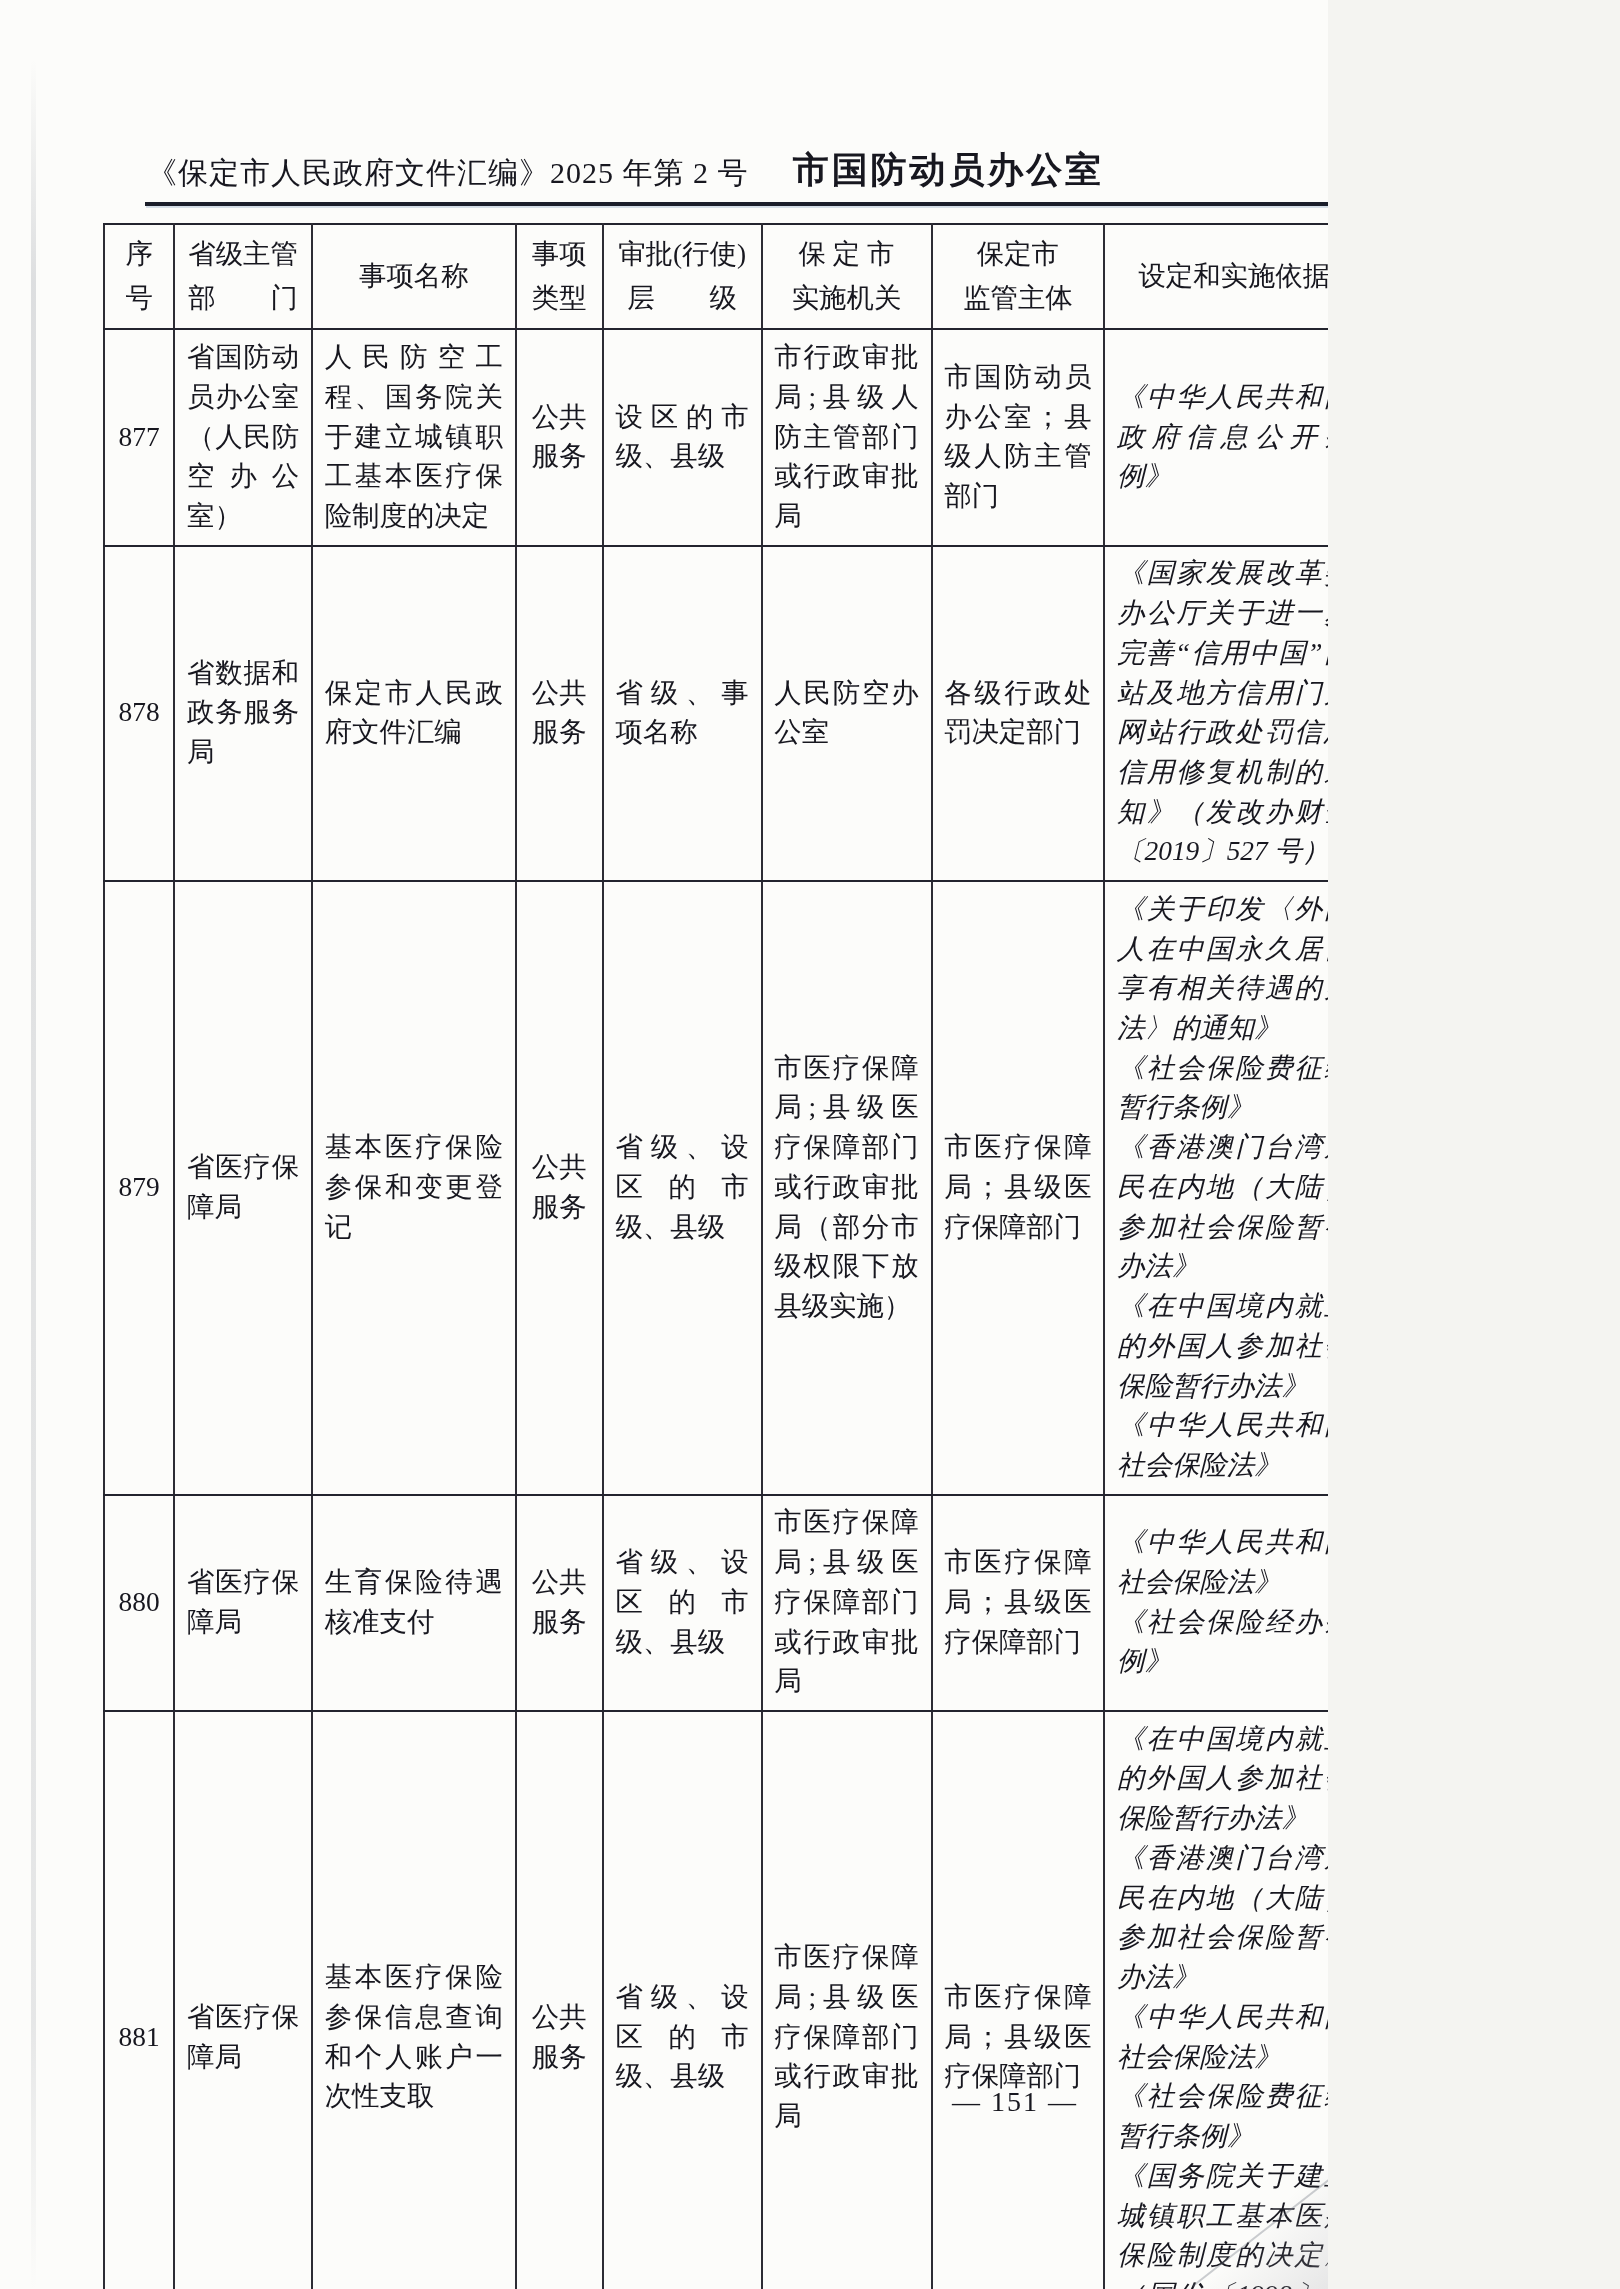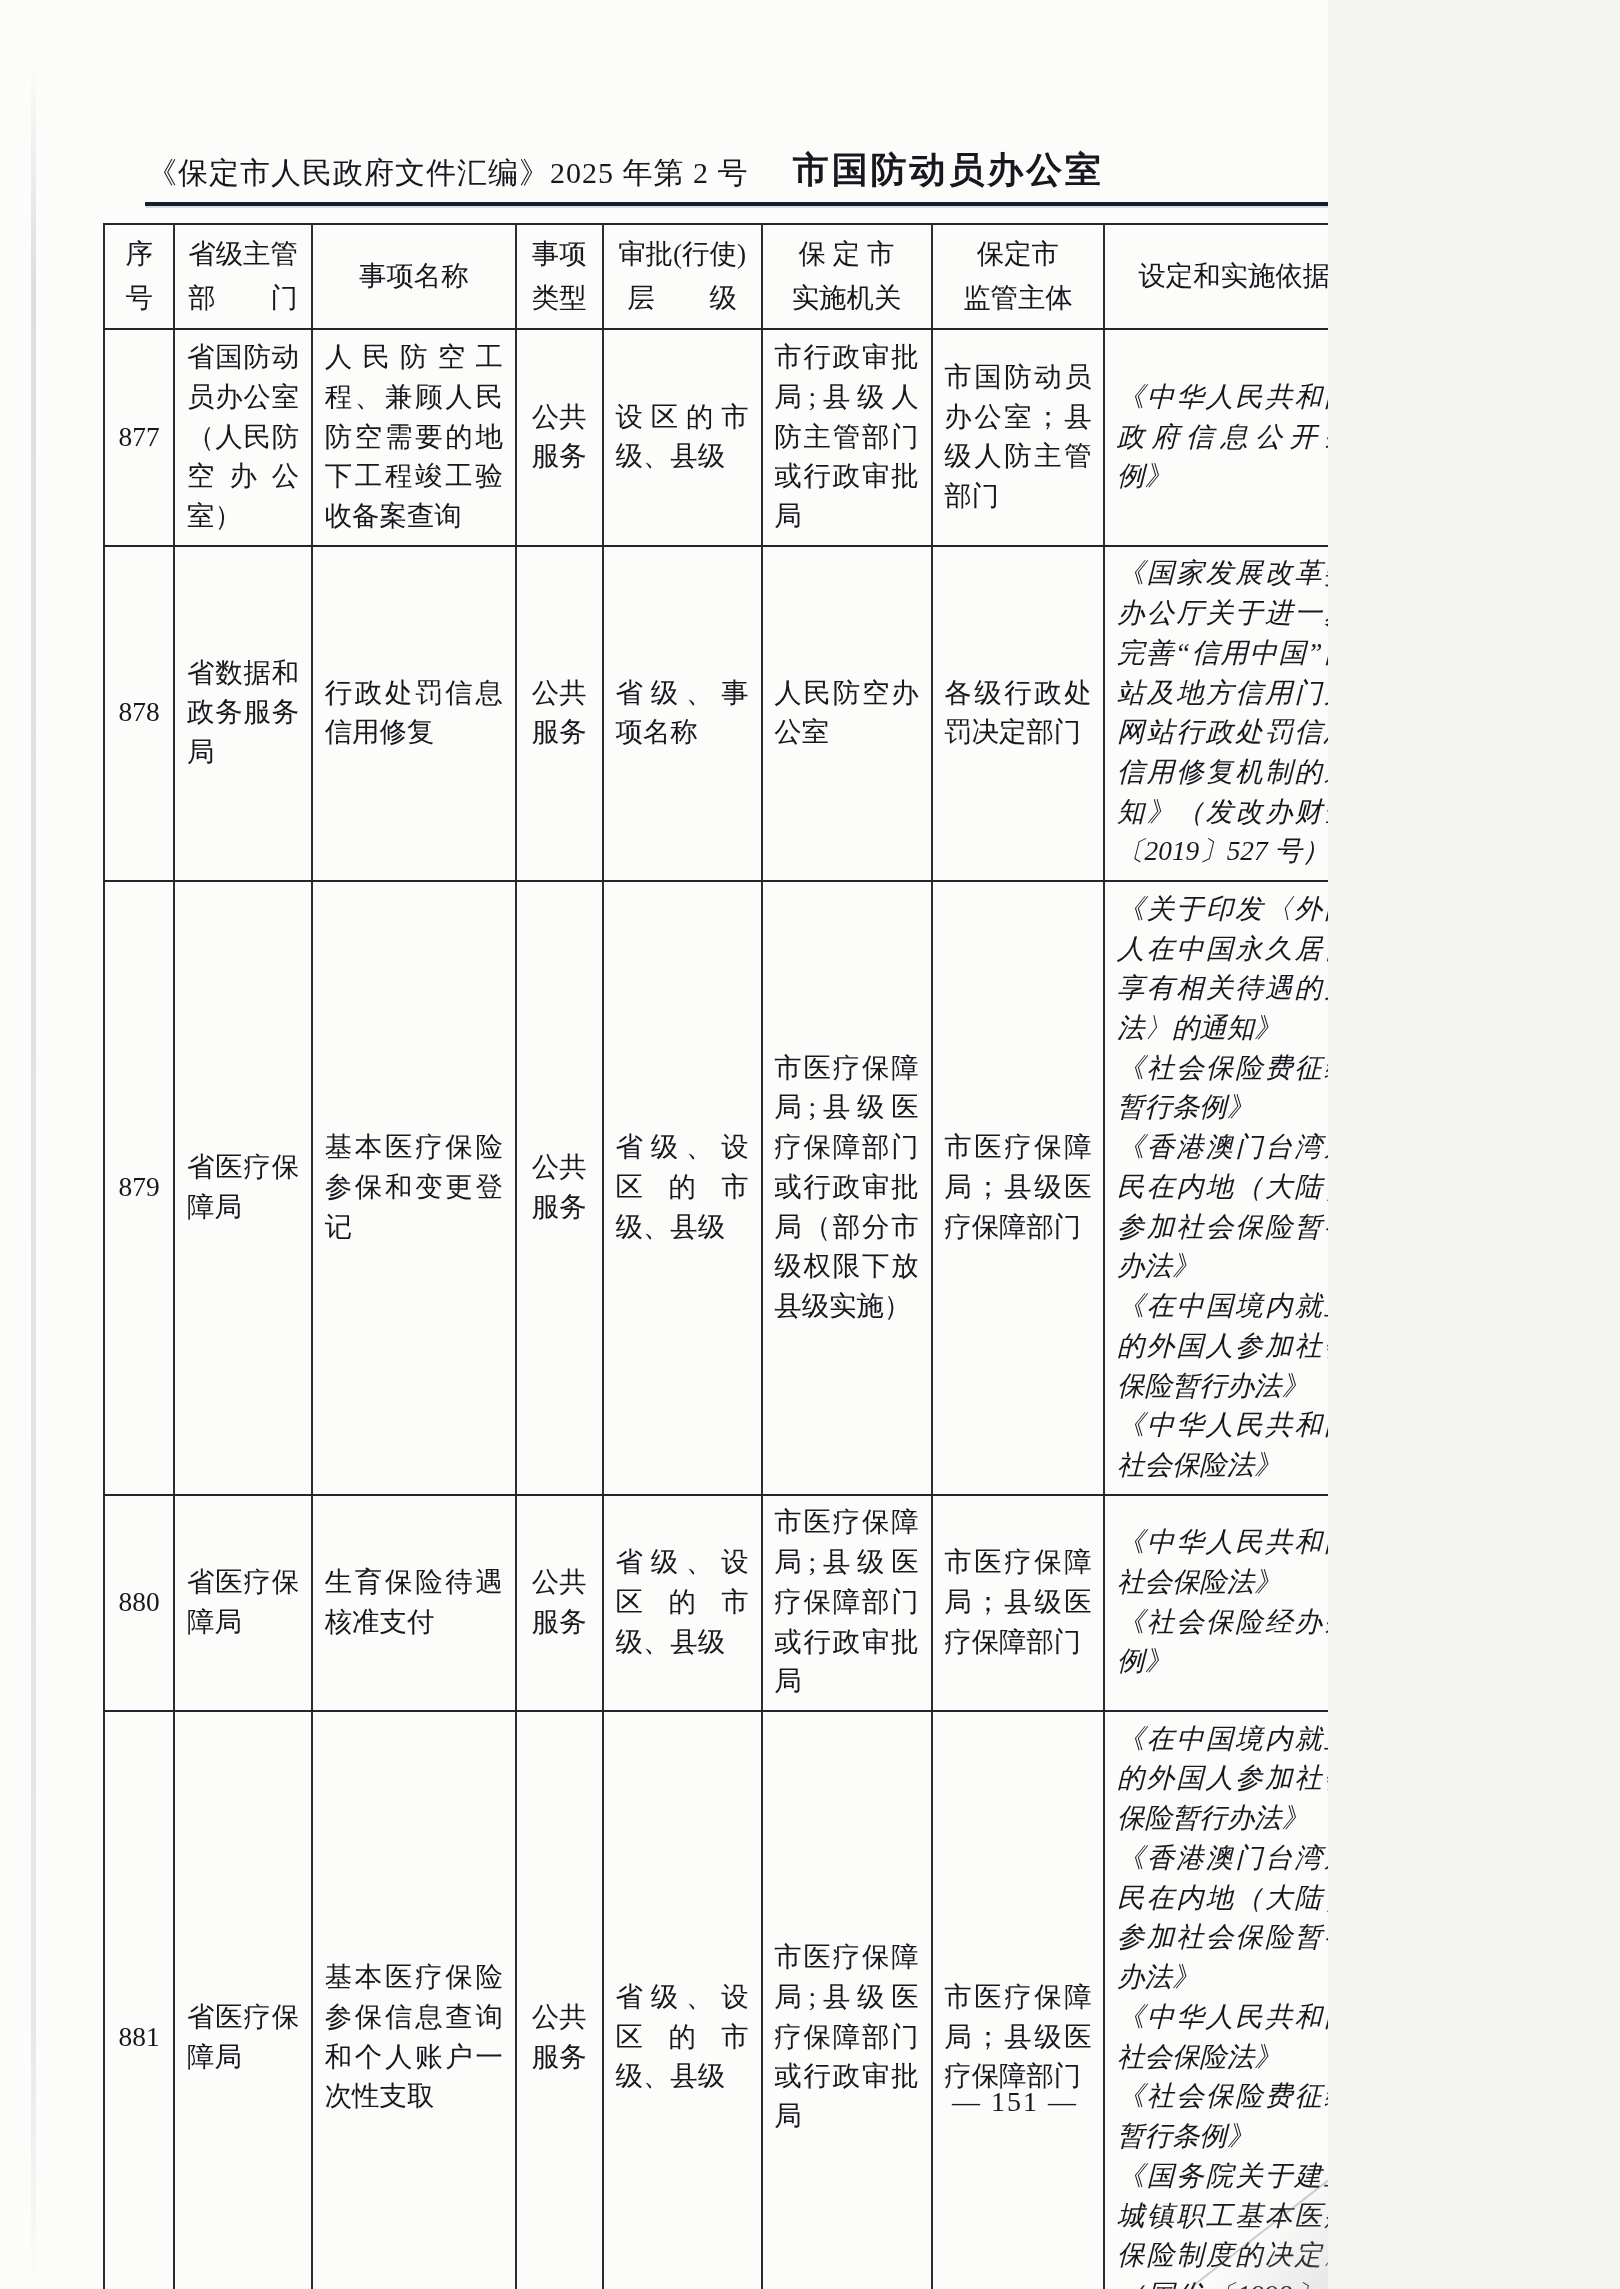--- a/index.html
+++ b/index.html
@@ -108,32 +108,32 @@
         <th>保定市
 监管主体</th>
         <th>设定和实施依据</th>
         <th>事项备注</th>
       </tr>
     </thead>
     <tbody>
       <tr style="height:204px">
         <td class="c-center">877</td>
         <td class="c-just">省国防动员办公室（人民防空办公室）</td>
-        <td class="c-just">人民防空工程、兼顾人民防空需要的地下工程竣工验收备案查询</td>
+        <td class="c-just">人民防空工程、国务院关于建立城镇职工基本医疗保险制度的决定</td>
         <td class="c-center">公共服务</td>
         <td class="c-just">设区的市级、县级</td>
         <td class="c-just">市行政审批局;县级人防主管部门或行政审批局</td>
         <td class="c-just">市国防动员办公室；县级人防主管部门</td>
         <td class="c-basis">《中华人民共和国政府信息公开条例》</td>
         <td class="c-center"></td>
       </tr>
       <tr style="height:312px">
         <td class="c-center">878</td>
         <td class="c-just">省数据和政务服务局</td>
-        <td class="c-just">行政处罚信息信用修复</td>
+        <td class="c-just">保定市人民政府文件汇编</td>
         <td class="c-center">公共服务</td>
         <td class="c-just">省级、事项名称</td>
         <td class="c-just">人民防空办公室</td>
         <td class="c-just">各级行政处罚决定部门</td>
         <td class="c-basis">《国家发展改革委办公厅关于进一步完善“信用中国”网站及地方信用门户网站行政处罚信息信用修复机制的通知》（发改办财金〔2019〕527 号）</td>
         <td class="c-center"></td>
       </tr>
       <tr style="height:543px">
         <td class="c-center">879</td>
         <td class="c-just">省医疗保障局</td>

